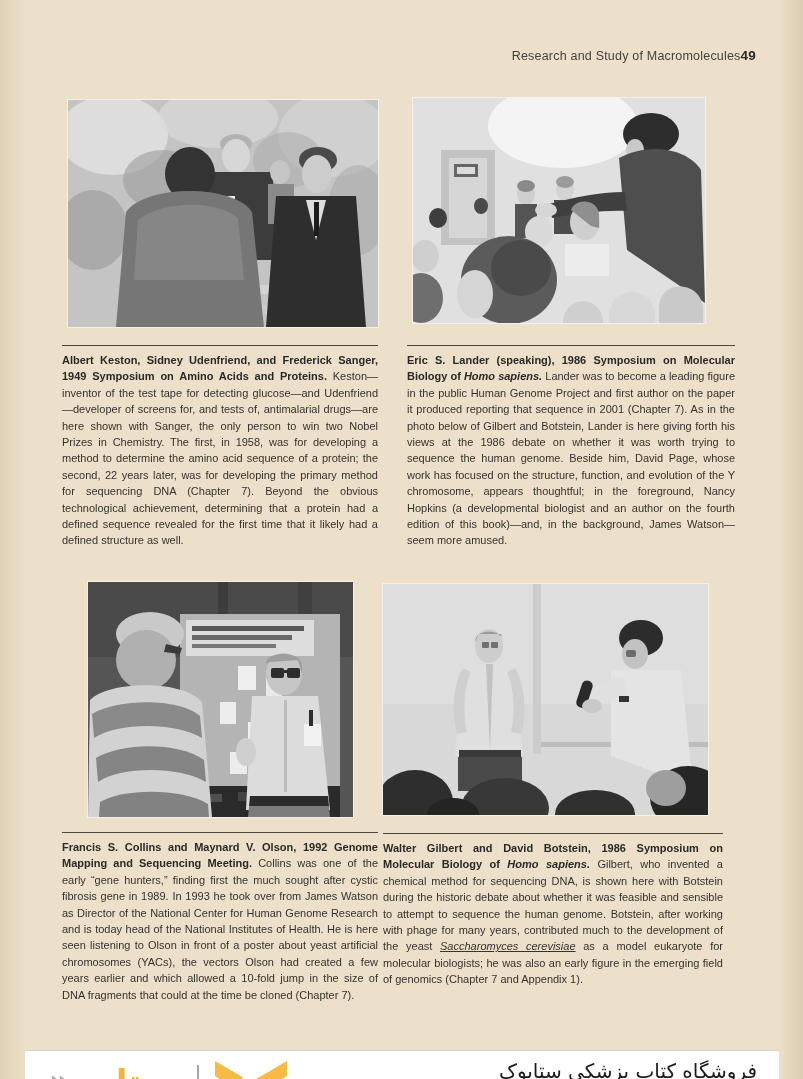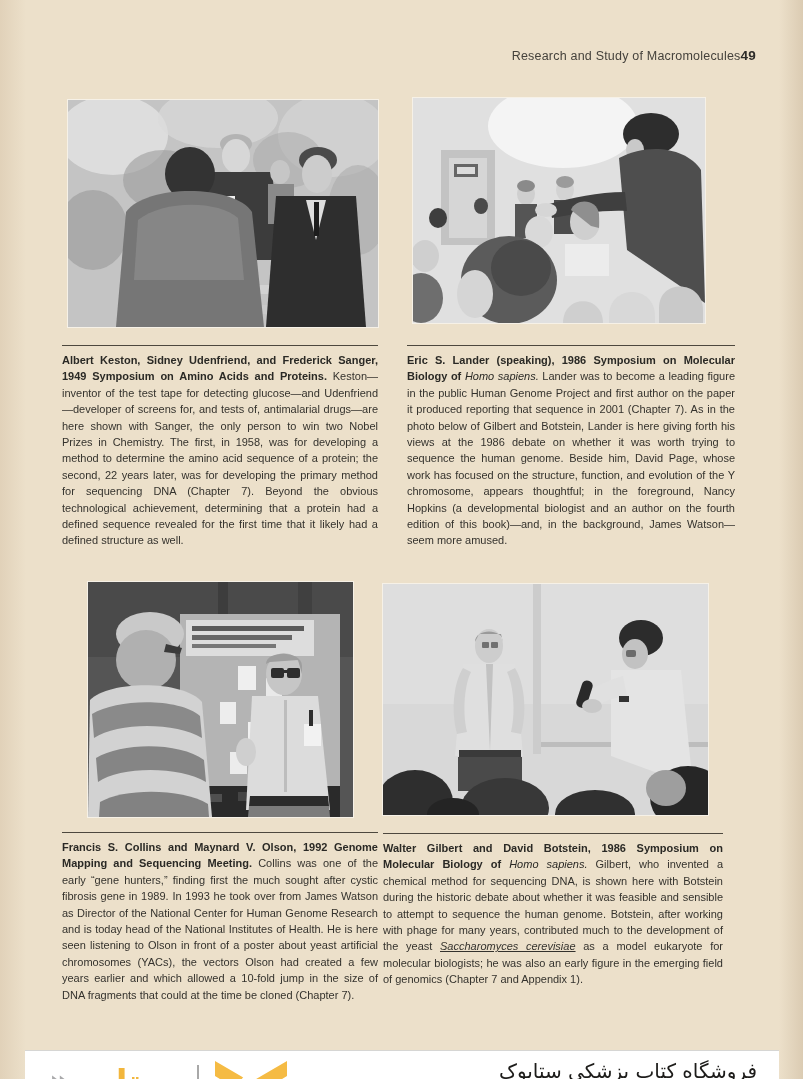--- a/index.html
+++ b/index.html
@@ -12,21 +12,21 @@
   .running-head{position:absolute;top:48px;left:0;width:756px;text-align:right;
         font-size:12.5px;color:#45423c;letter-spacing:0.2px;}
   .running-head .pnum{font-weight:700;font-size:13.5px;color:#2d2c29;}
   .photo{position:absolute;box-shadow:0 0 0 1px rgba(255,255,255,0.55);}
   .photo svg{display:block;}
   .caption{position:absolute;border-top:1px solid #4d483e;padding-top:6px;
         font-size:11px;line-height:16.4px;text-align:justify;color:#34322d;}
   .run{white-space:pre-wrap;}
   .r-b{font-weight:700;color:#2a2925;}
   .r-i{font-style:italic;text-decoration:underline;}
-  .r-bi{font-weight:400;font-style:italic;color:#2a2925;}
+  .r-bi{font-weight:700;font-style:italic;color:#2a2925;}
   .footer{position:absolute;left:25px;top:1050px;width:754px;height:77px;background:#ffffff;
         border-top:1px solid #d6d6d4;z-index:5;}
   .logo-group{position:absolute;left:24px;top:7px;height:64px;display:flex;align-items:center;}
   .logo-text{text-align:center;margin-right:10px;}
   .wordmark{direction:rtl;font-family:"DejaVu Sans",sans-serif;font-size:33px;font-weight:700;line-height:1.1;}
   .wm-y{color:#f2b63c;}
   .wm-g{color:#a9a9ab;}
   .wm-guillemet{color:#a9a9ab;font-weight:700;}
   .tagline{font-size:12px;color:#bab3a4;margin-top:1px;font-family:"DejaVu Sans",sans-serif;}
   .logo-divider{width:2px;height:50px;background:#a8a8a8;margin:0 13px;}

